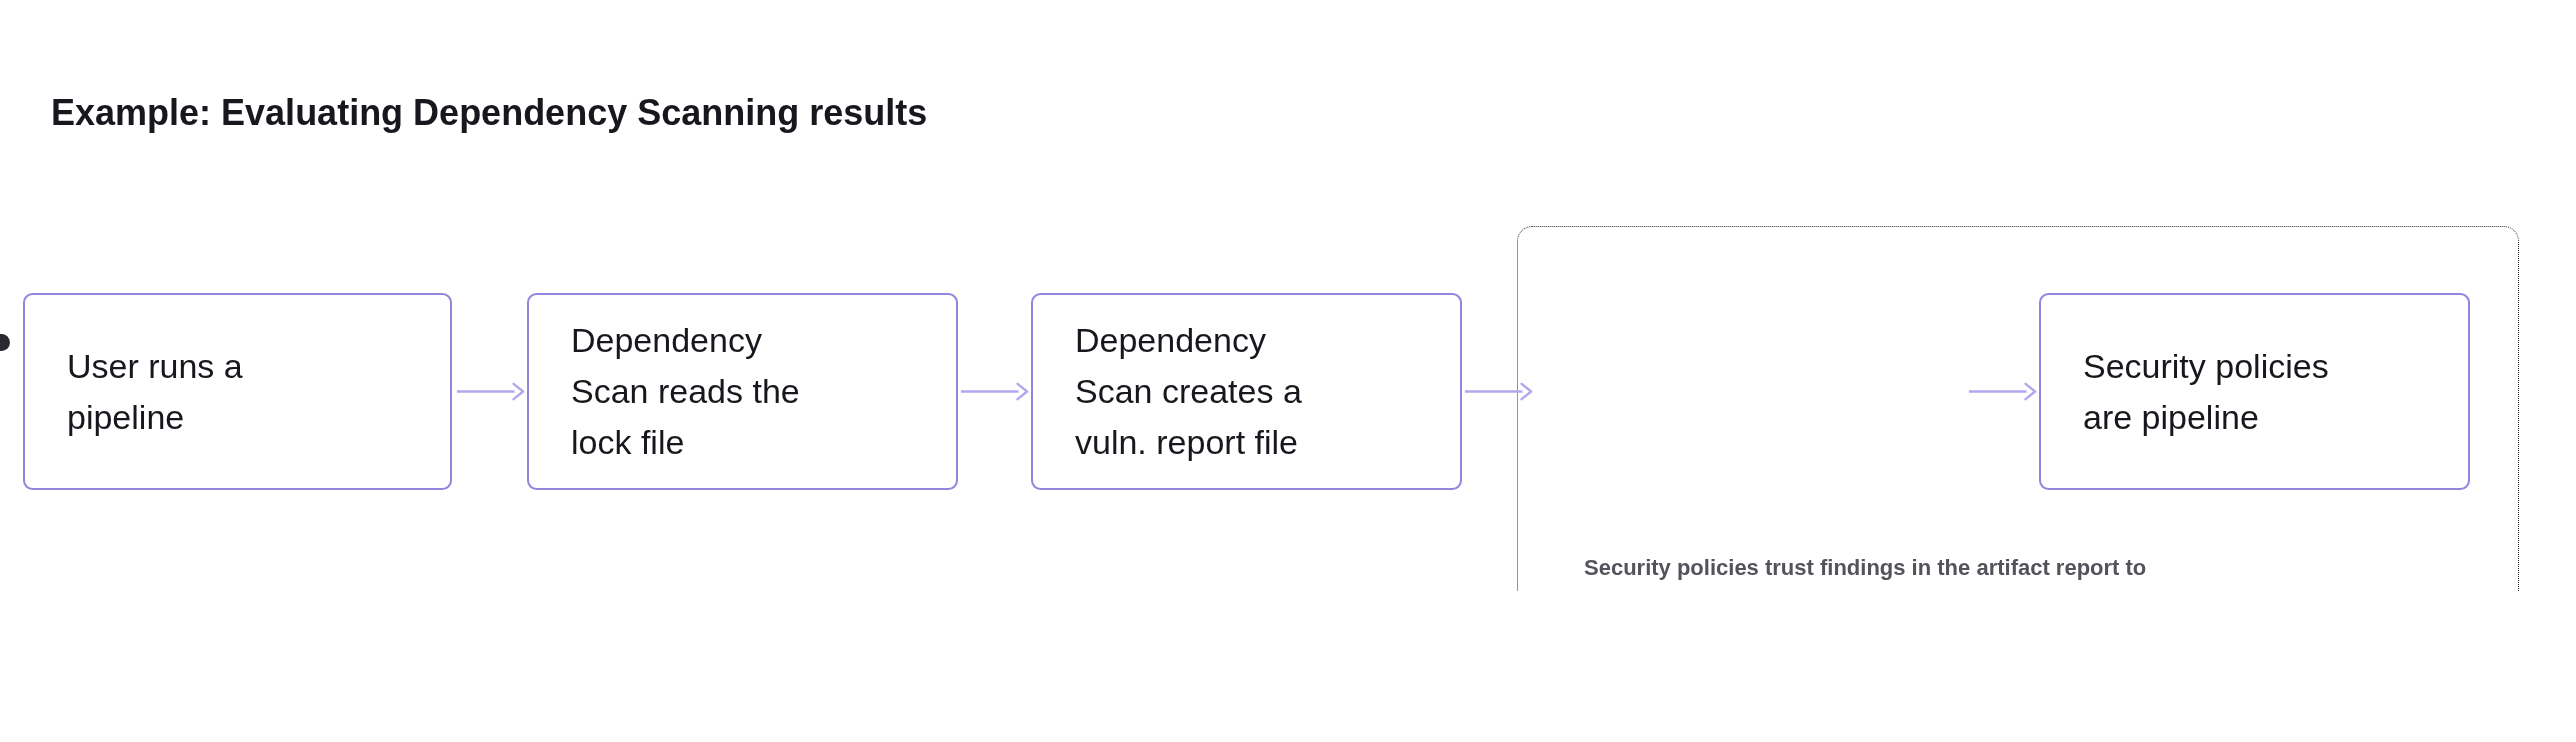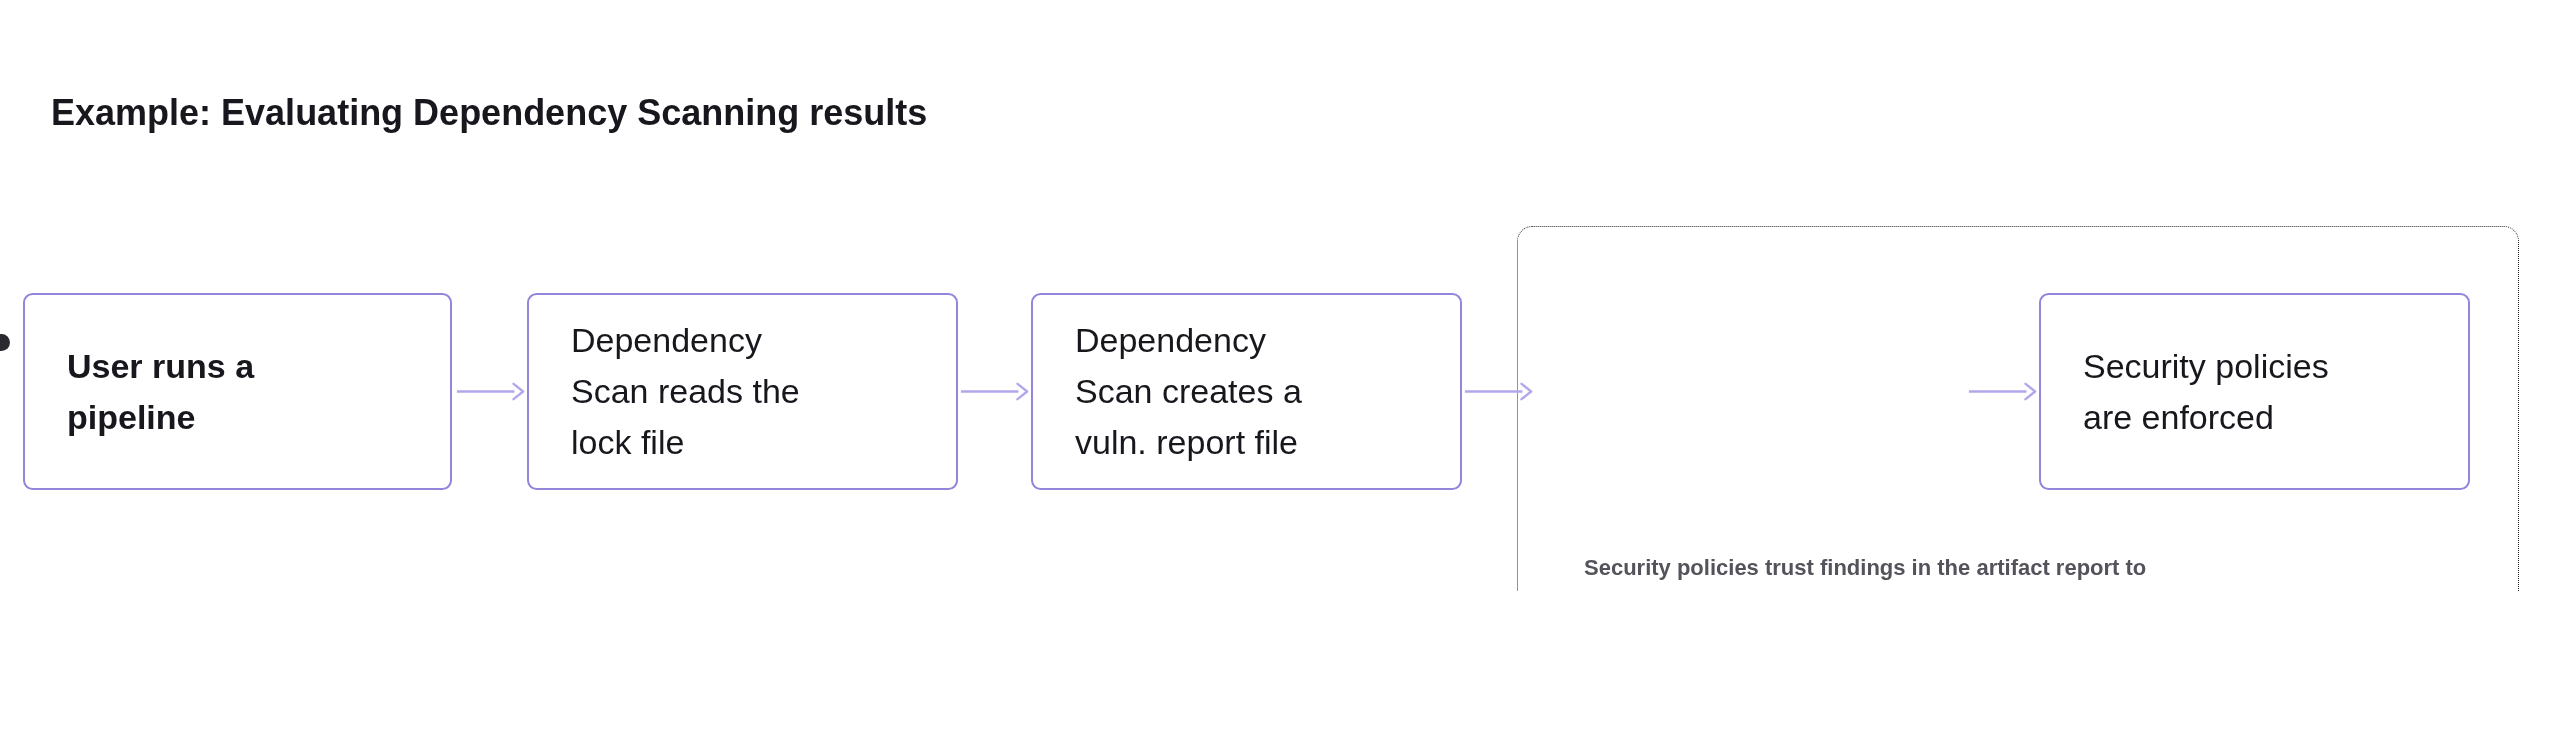--- a/index.html
+++ b/index.html
@@ -55,21 +55,21 @@
     display: flex;
     align-items: center;
     padding: 0 27px 0 42px;
   }
   .box-label {
     font-size: 34px;
     line-height: 1.5;
     color: var(--box-text, #18171d);
     white-space: pre-line;
   }
-  .box1 { left: 23px;   width: 429px; font-weight: bold; }
+  .box1 { left: 23px;   width: 429px; }
   .box2 { left: 527px;  width: 431px; }
   .box3 { left: 1031px; width: 431px; }
   .box4 { left: 1535px; width: 431px; }
   .box5 { left: 2039px; width: 431px; }
   .arrow {
     position: absolute;
     top: 377px;
     width: 71px;
     height: 29px;
   }
@@ -145,20 +145,20 @@
 
   <div class="arrow arrow4">
     <svg width="71" height="29" viewBox="0 0 74 30">
       <line x1="2" y1="15" x2="62" y2="15" stroke-width="2.5"></line>
       <path d="M61 7 L71 15 L61 23" fill="none" stroke-width="2.5" stroke-linecap="round" stroke-linejoin="round"></path>
     </svg>
   </div>
 
   <div class="box box5">
     <span class="box-label">Security policies
-are enforced</span>
+are pipeline</span>
   </div>
 
   <div class="group-note">Security policies trust findings in the artifact report to
 evaluate and enforce approval requirements</div>
 
 </div>
 
 
 </body></html>

